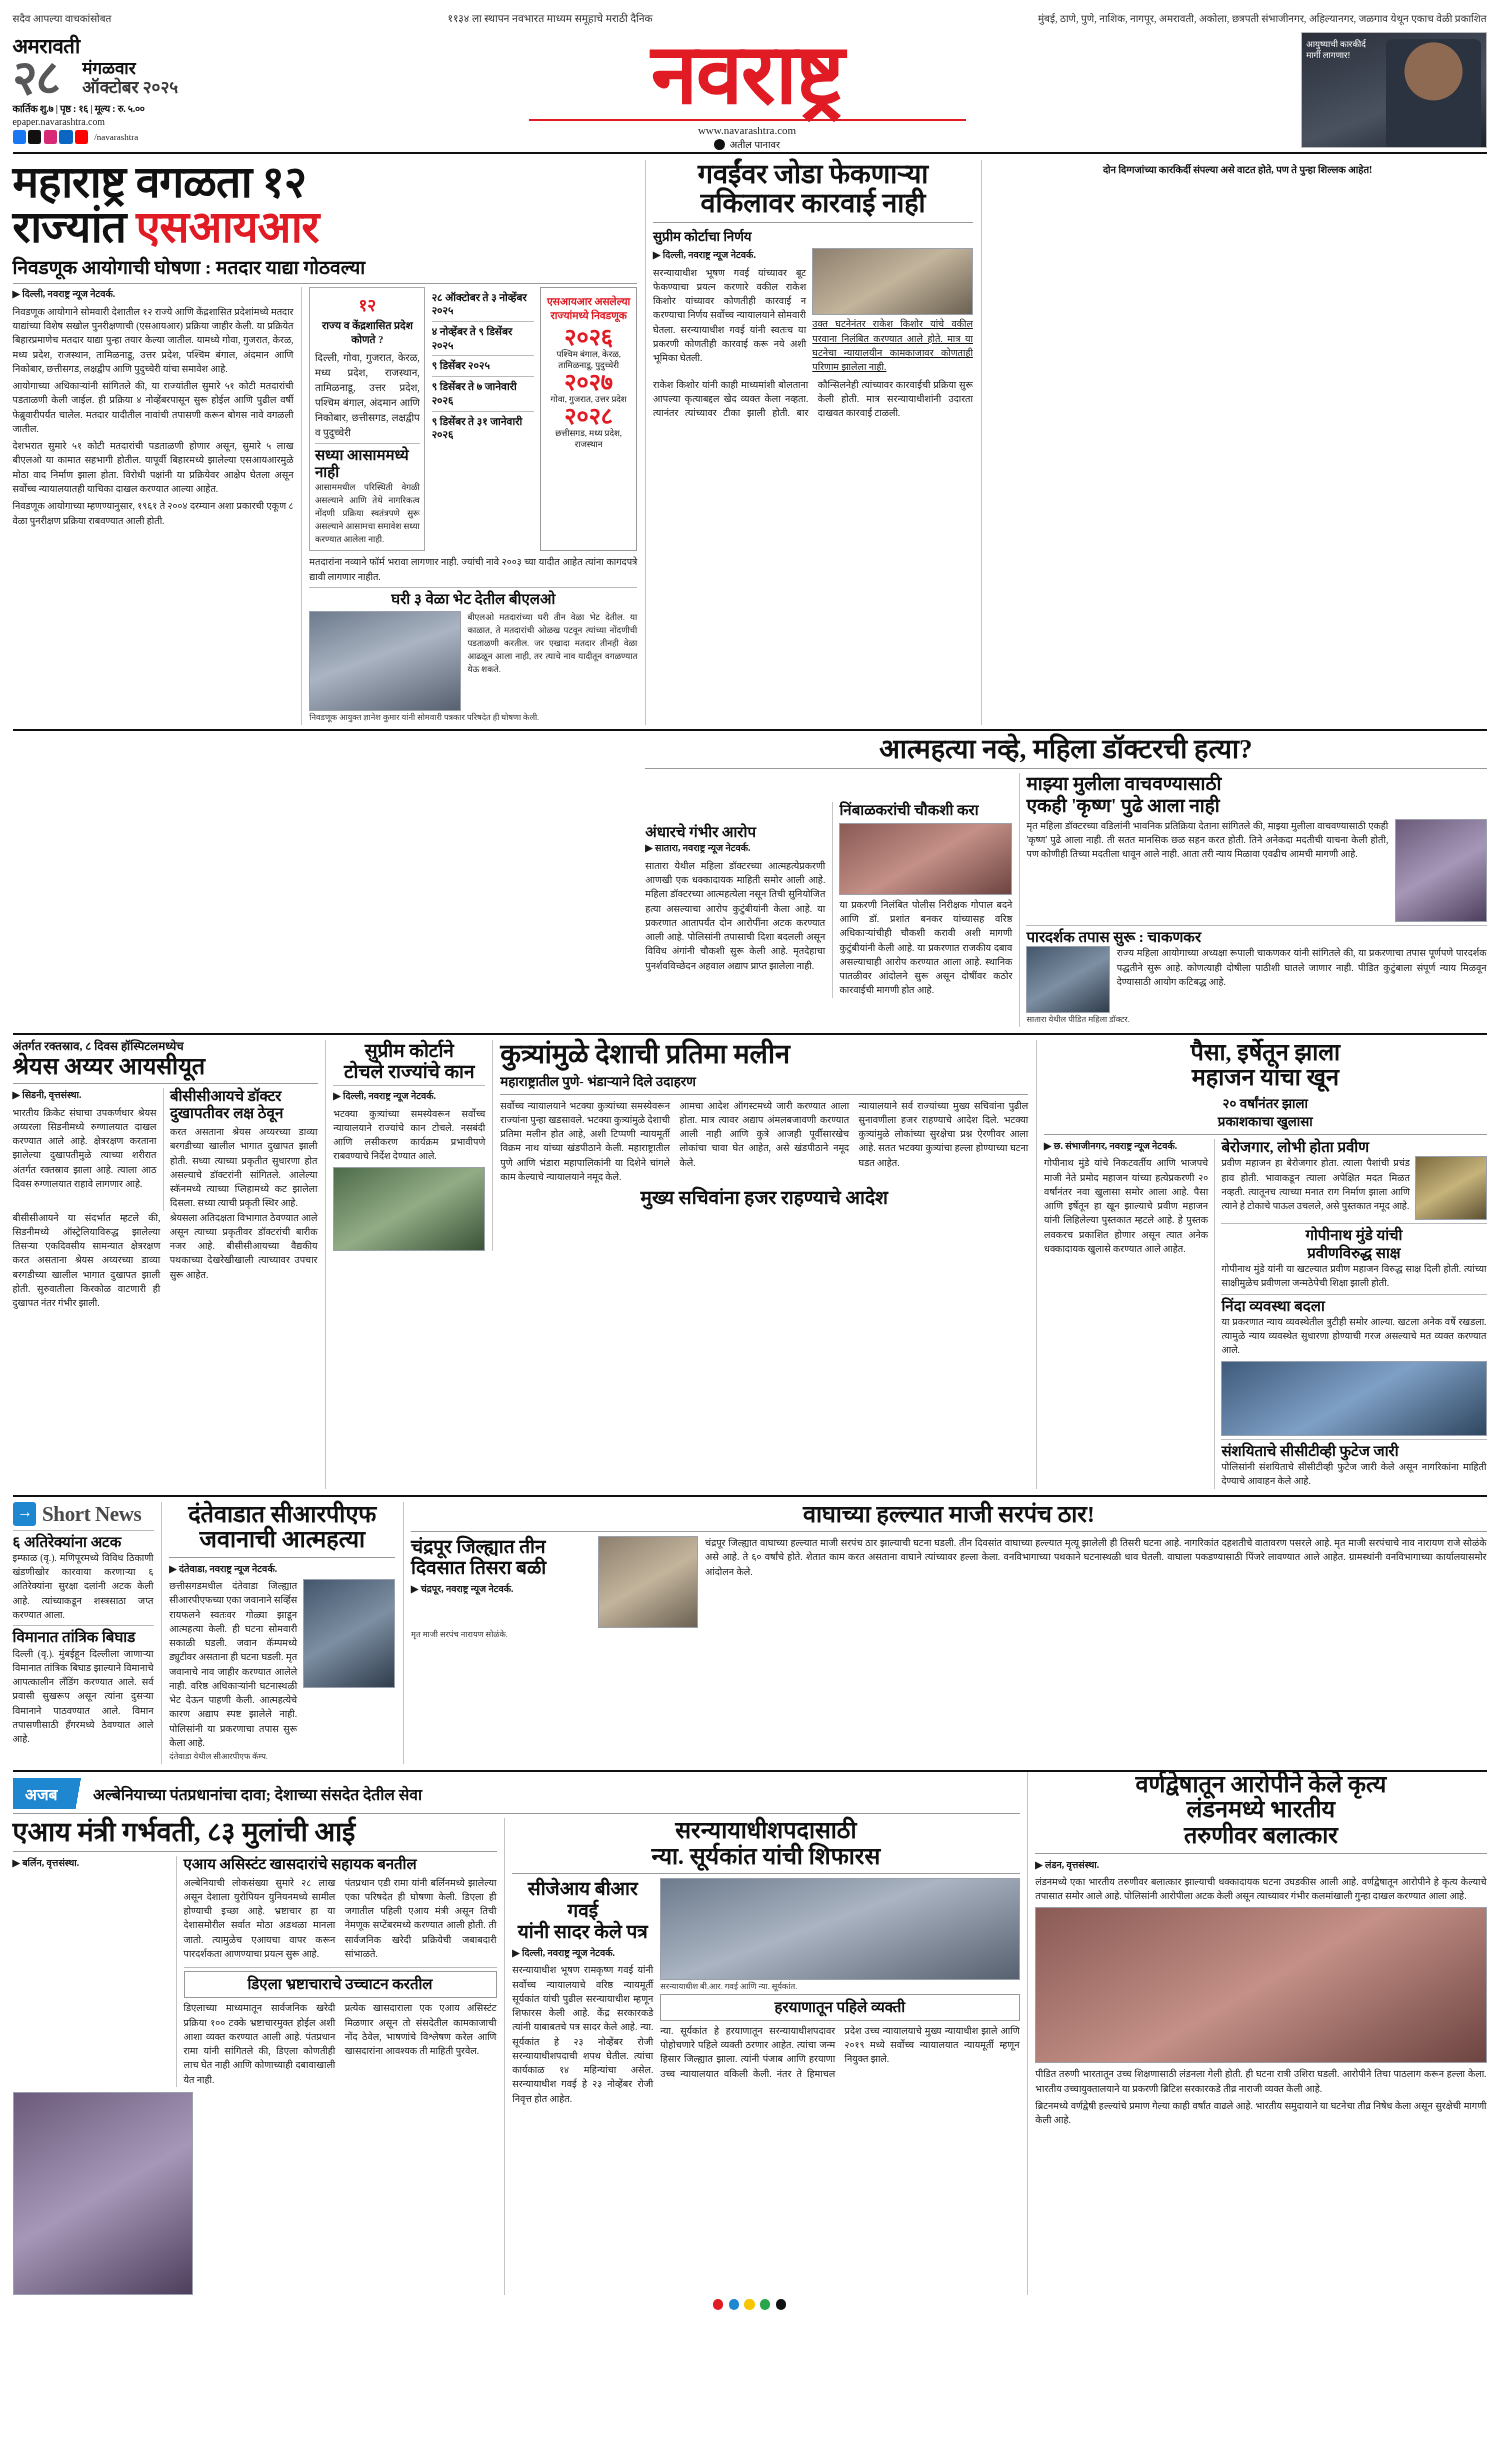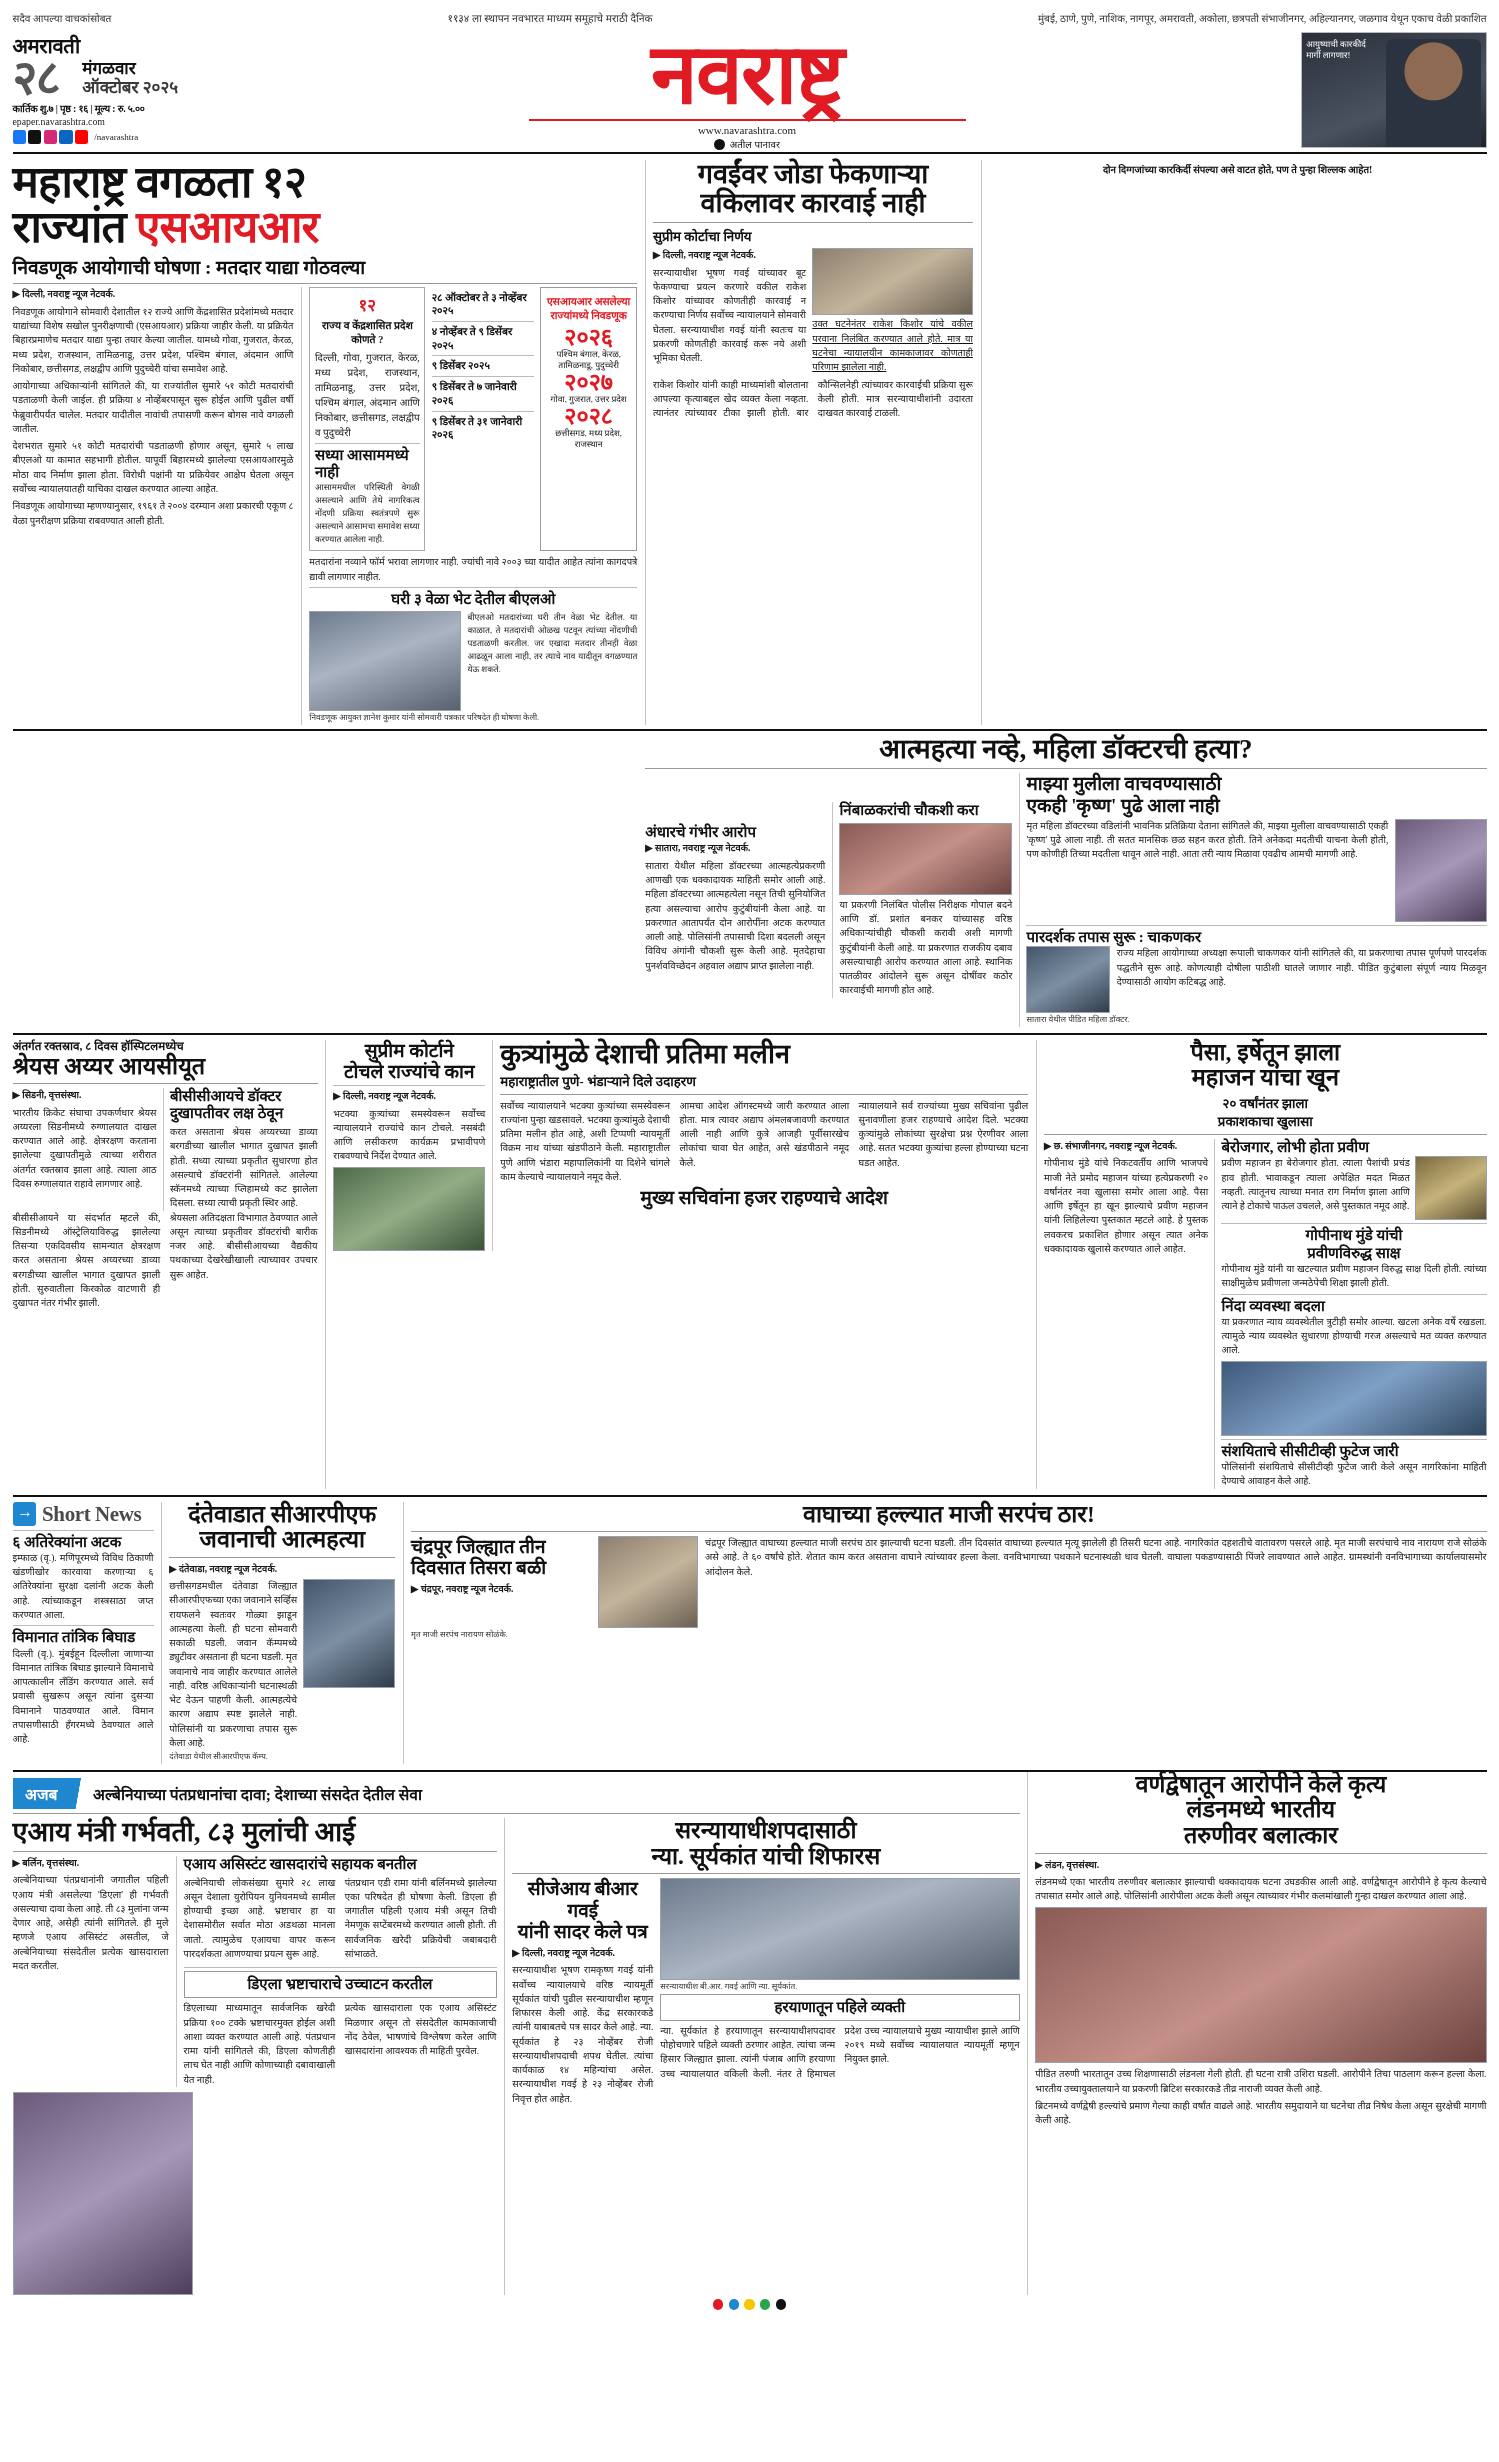--- a/index.html
+++ b/index.html
@@ -463,21 +463,20 @@
       </div>
       <hr class="rulet">
 
       <div style="display:flex; gap:7.8px;">
         <div style="width:484px;">
           <div class="hl2">एआय मंत्री गर्भवती, ८३ मुलांची आई</div>
           <hr class="rulet">
           <div style="display:flex; gap:7px;">
             <div class="body" style="width:156px;">
               <p class="dateline">▶ बर्लिन, वृत्तसंस्था.</p>
-              <p>अल्बेनियाच्या पंतप्रधानांनी जगातील पहिली एआय मंत्री असलेल्या 'डिएला' ही गर्भवती असल्याचा दावा केला आहे. ती ८३ मुलांना जन्म देणार आहे, असेही त्यांनी सांगितले. ही मुले म्हणजे एआय असिस्टंट असतील, जे अल्बेनियाच्या संसदेतील प्रत्येक खासदाराला मदत करतील.</p>
             </div>
             <div class="vdiv" style="flex:1; padding-left:7px;">
               <div class="hl5">एआय असिस्टंट खासदारांचे सहायक बनतील</div>
               <div class="body cols2" style="margin-top:2.3px;">
                 <p>अल्बेनियाची लोकसंख्या सुमारे २८ लाख असून देशाला युरोपियन युनियनमध्ये सामील होण्याची इच्छा आहे. भ्रष्टाचार हा या देशासमोरील सर्वात मोठा अडथळा मानला जातो. त्यामुळेच एआयचा वापर करून पारदर्शकता आणण्याचा प्रयत्न सुरू आहे.</p>
                 <p>पंतप्रधान एडी रामा यांनी बर्लिनमध्ये झालेल्या एका परिषदेत ही घोषणा केली. डिएला ही जगातील पहिली एआय मंत्री असून तिची नेमणूक सप्टेंबरमध्ये करण्यात आली होती. ती सार्वजनिक खरेदी प्रक्रियेची जबाबदारी सांभाळते.</p>
               </div>
               <hr class="thin">
               <div class="hl5 boxed centerhl">डिएला भ्रष्टाचाराचे उच्चाटन करतील</div>
               <div class="body cols2" style="margin-top:3.1px;">

